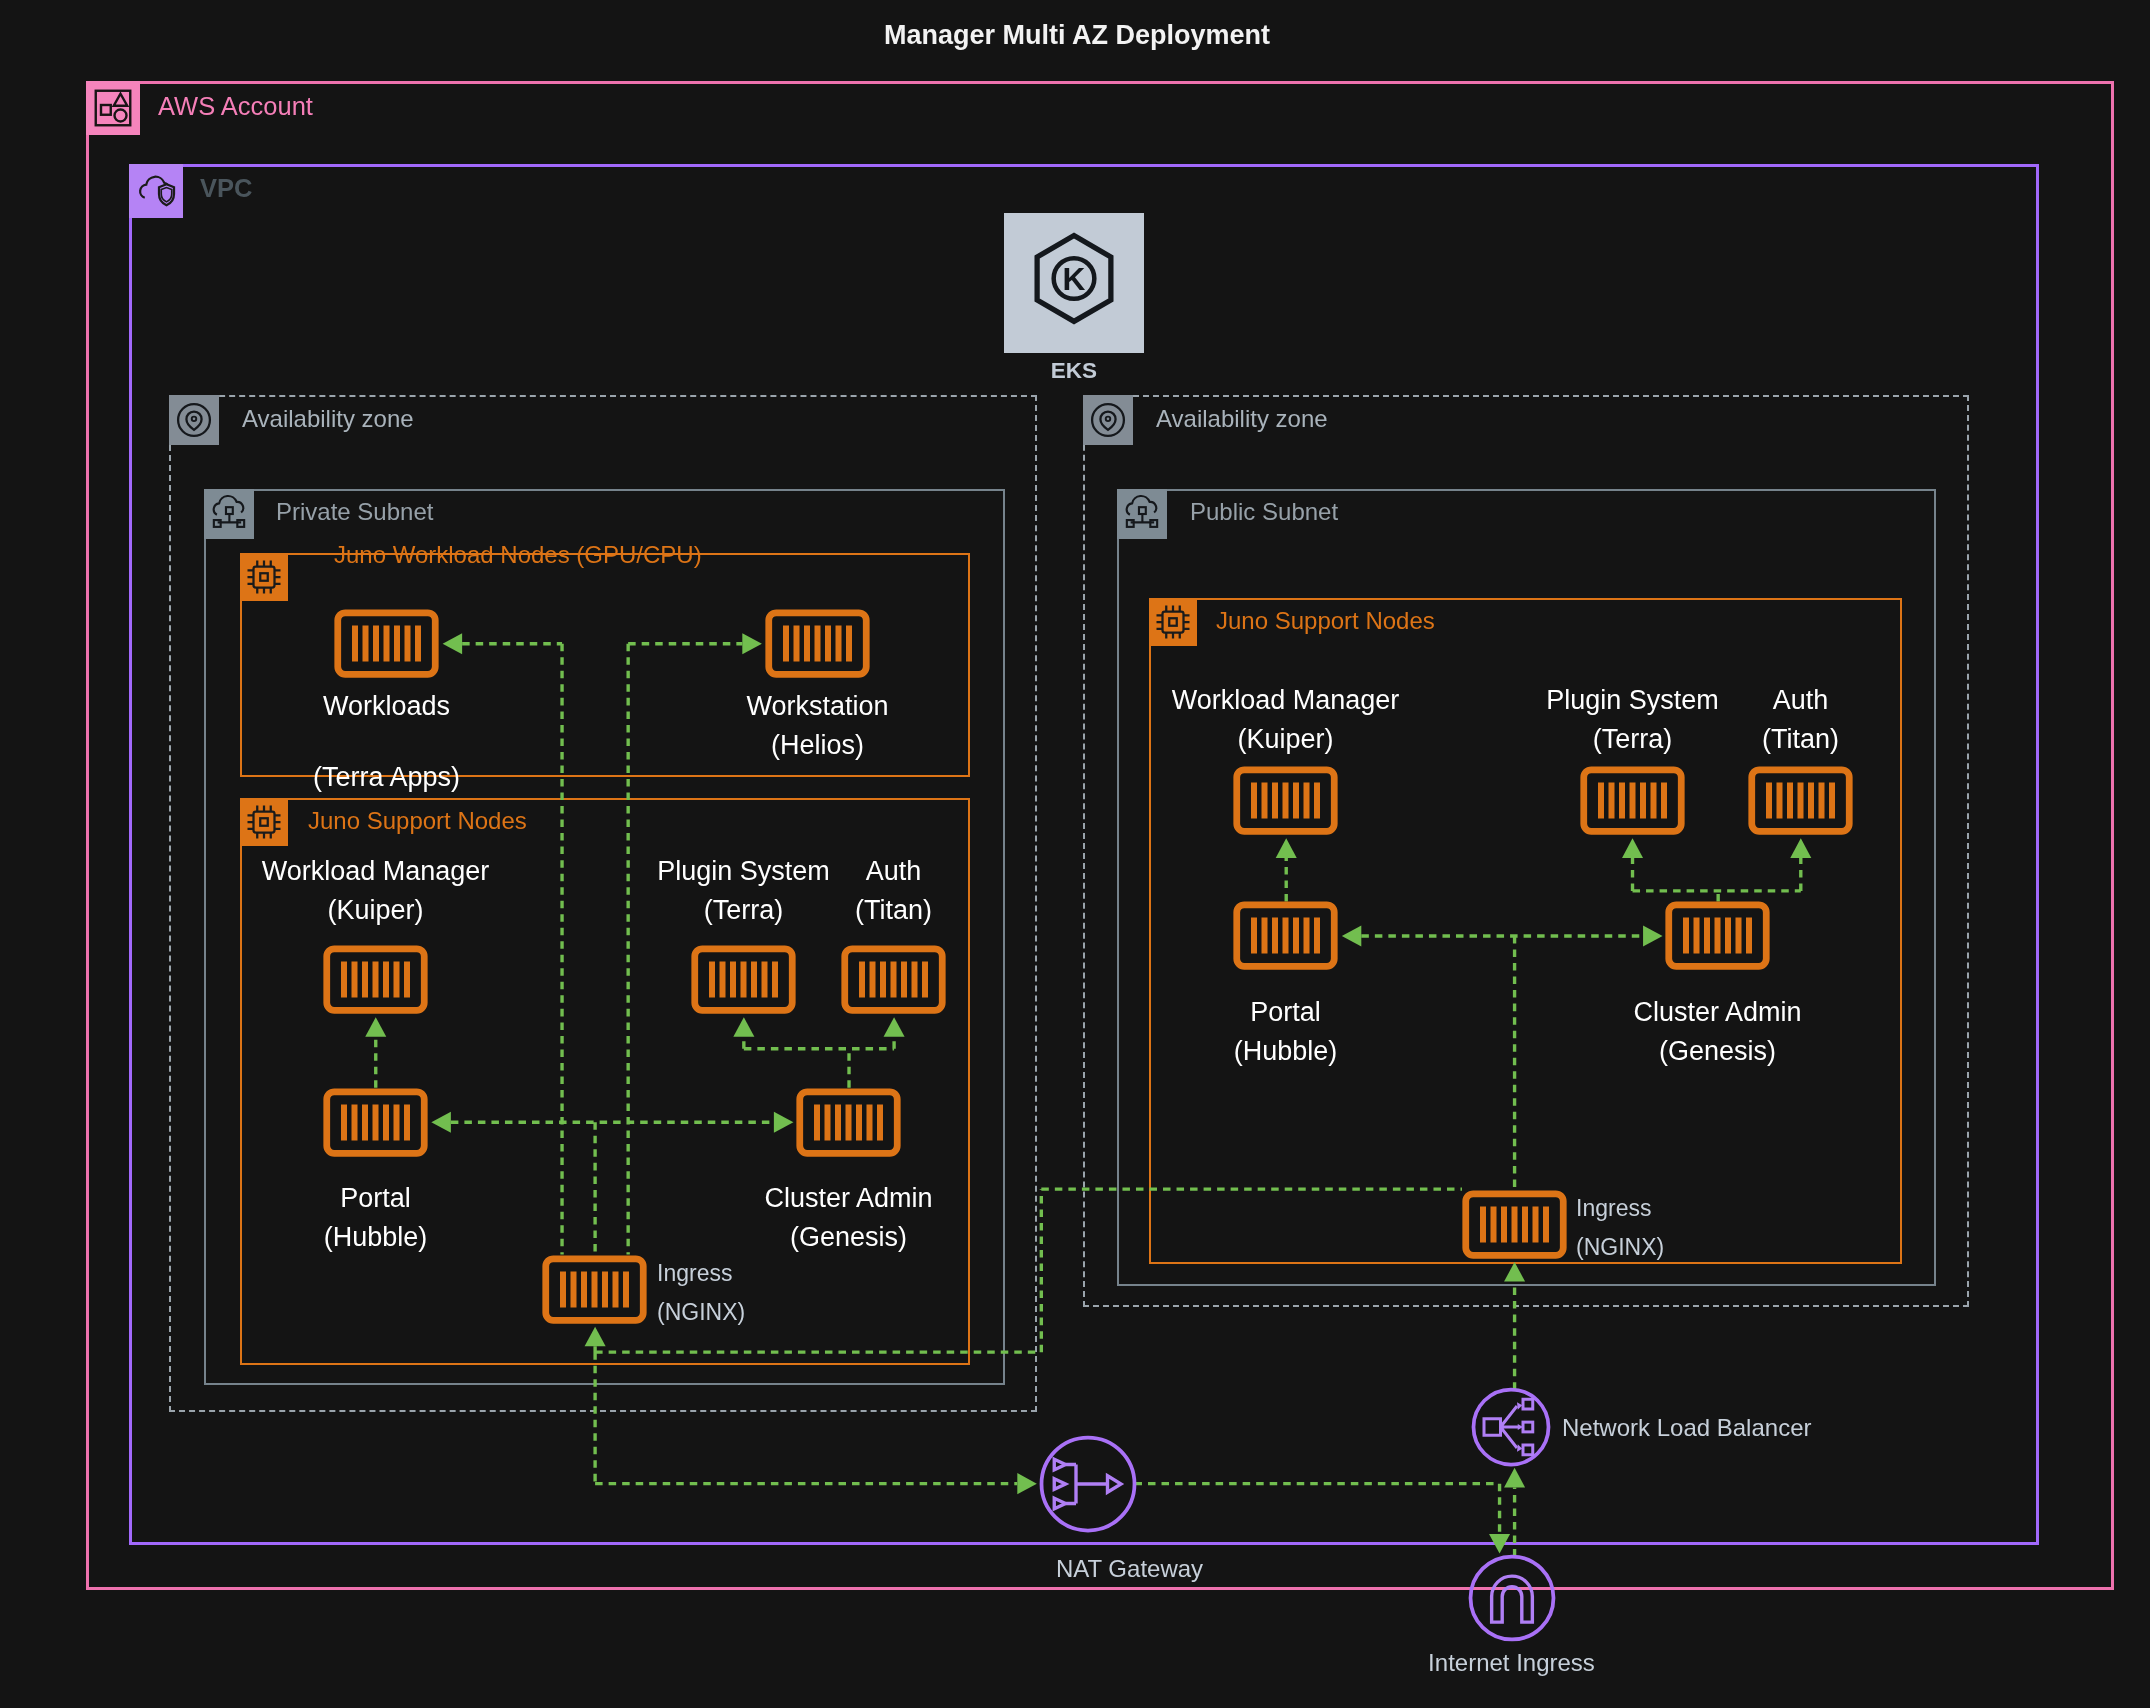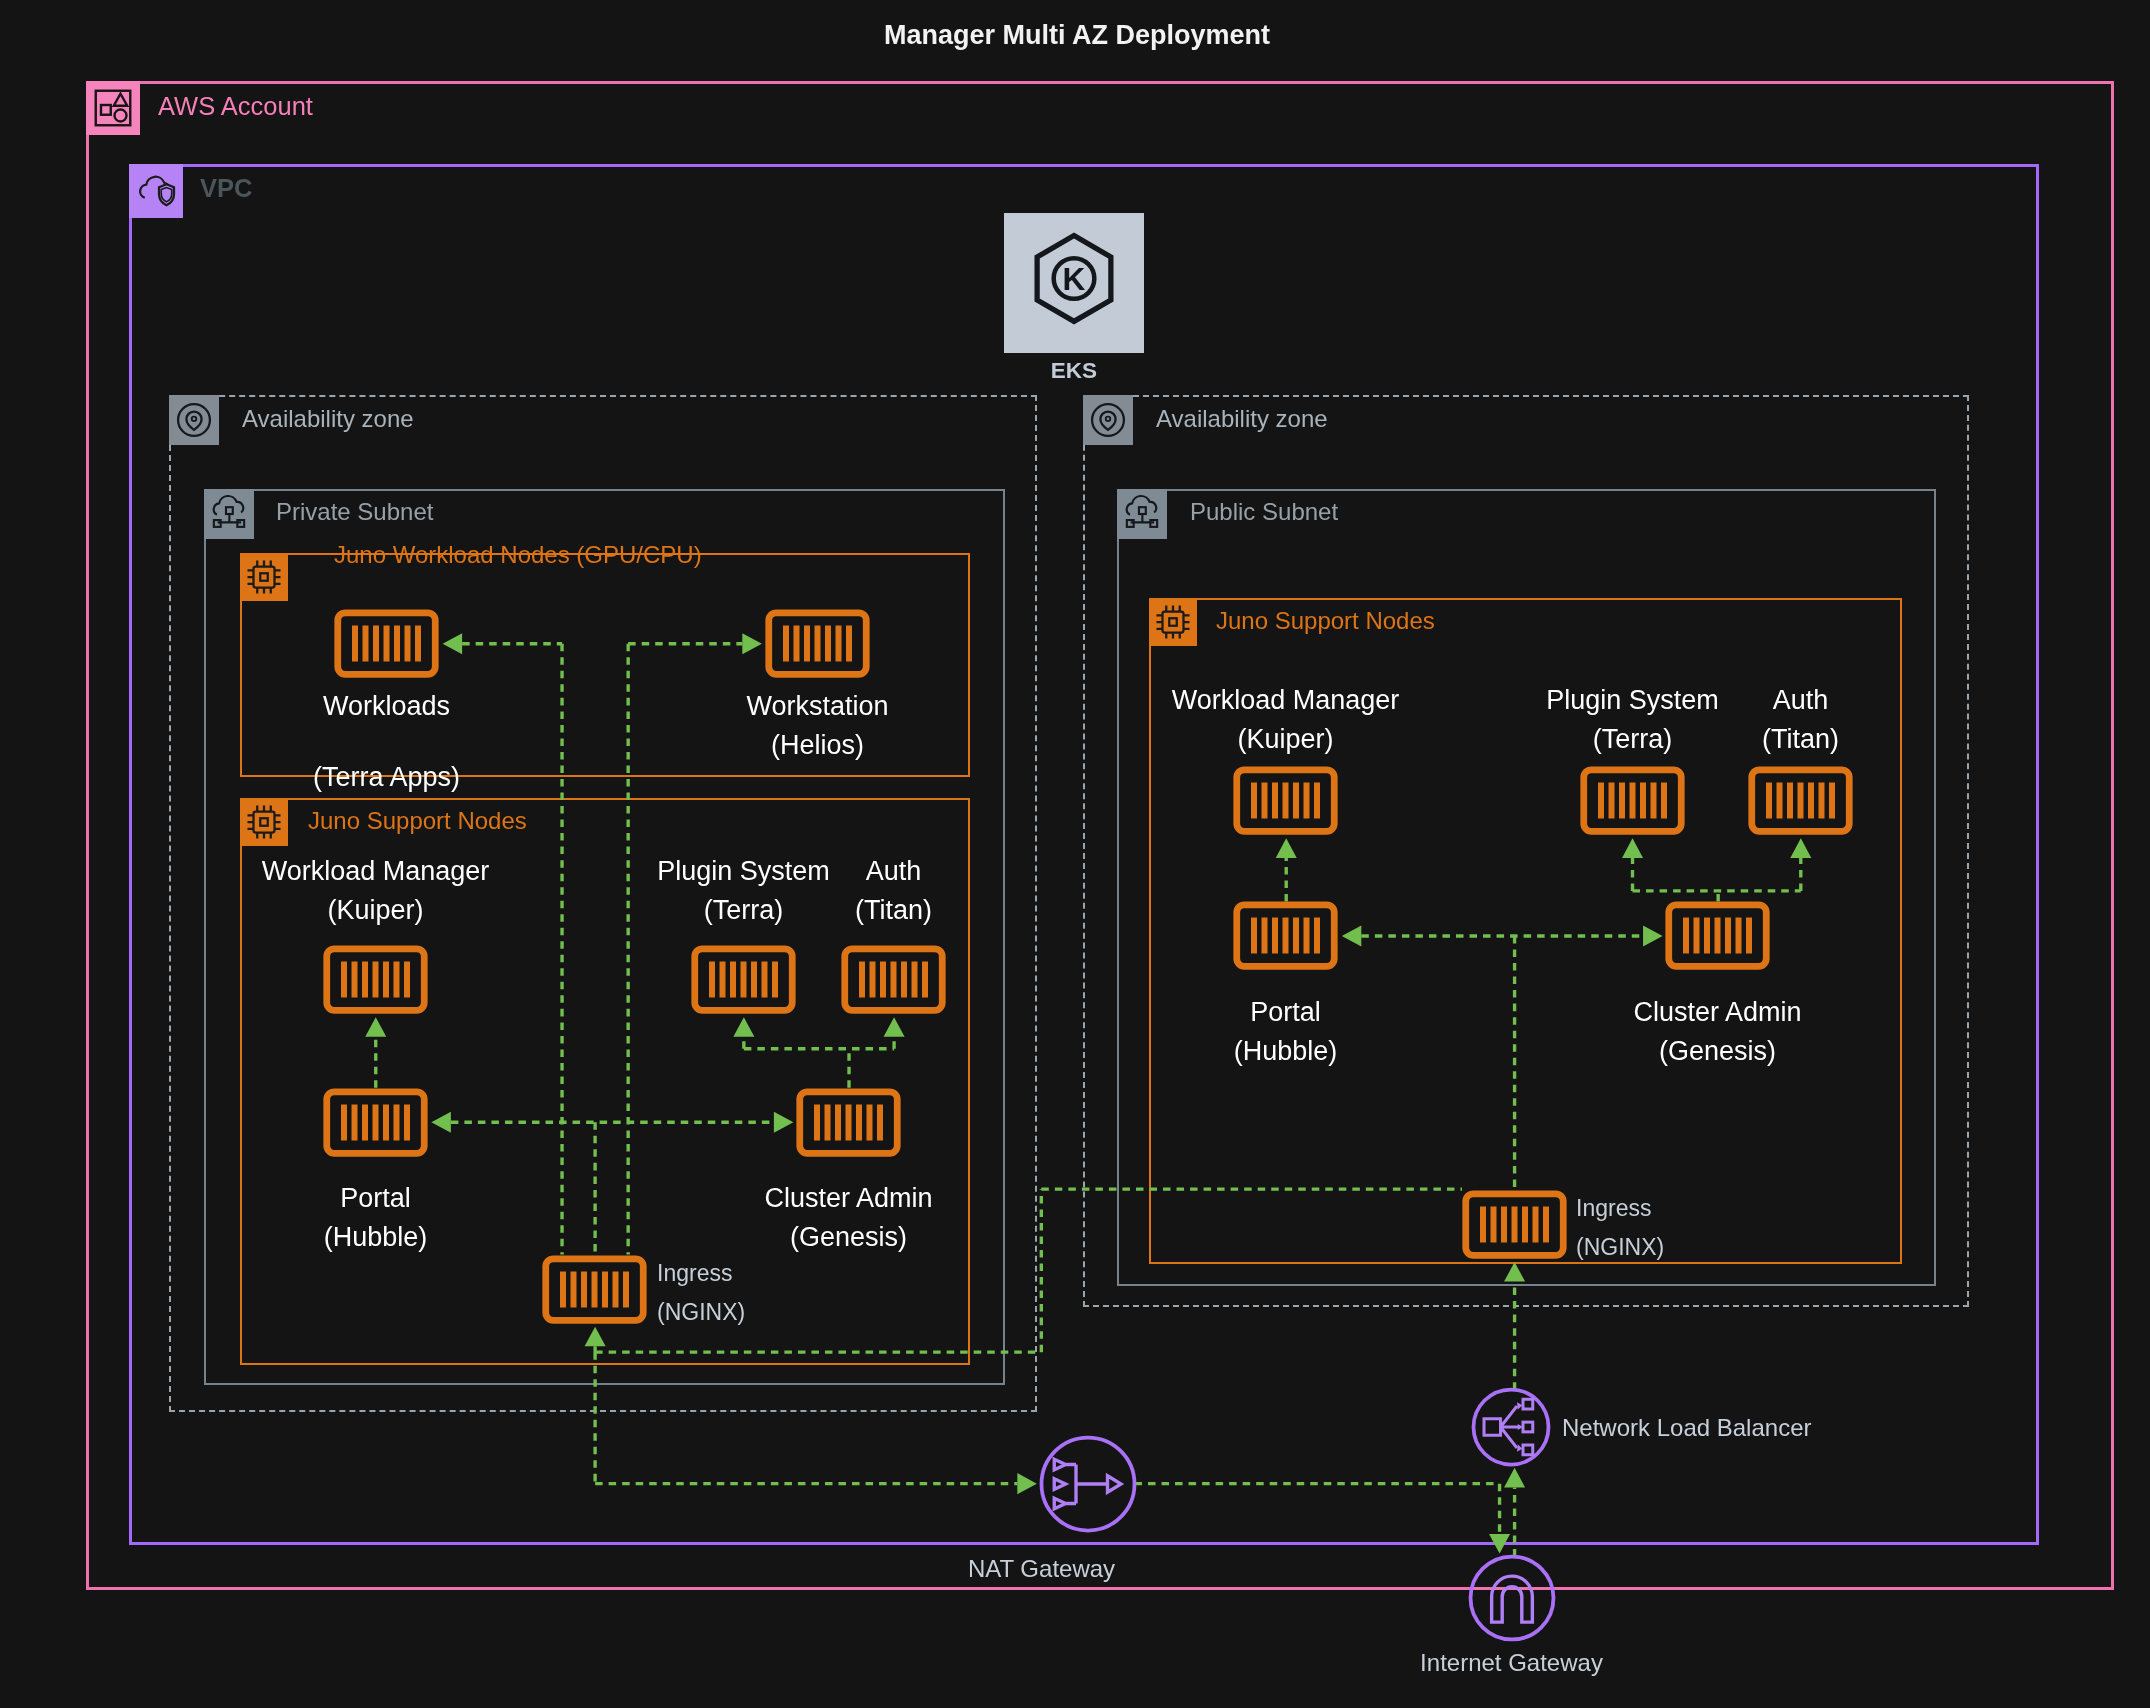--- a/index.html
+++ b/index.html
@@ -318,18 +318,18 @@
   <div class="lbl t-node" style="left:1505px;top:725px;">(Terra)</div>
   <div class="lbl t-node" style="left:1673px;top:686px;">Auth</div>
   <div class="lbl t-node" style="left:1673px;top:725px;">(Titan)</div>
   <div class="lbl t-node" style="left:1158px;top:998px;">Portal</div>
   <div class="lbl t-node" style="left:1158px;top:1037px;">(Hubble)</div>
   <div class="lbl t-node" style="left:1590px;top:998px;">Cluster Admin</div>
   <div class="lbl t-node" style="left:1590px;top:1037px;">(Genesis)</div>
   <div class="lbl t-node-l" style="left:1576px;top:1196px;">Ingress</div>
   <div class="lbl t-node-l" style="left:1576px;top:1235px;">(NGINX)</div>
 
-  <div class="lbl t-gw" style="left:929px;top:1556px;width:225px;text-align:center;">NAT Gateway</div>
+  <div class="lbl t-gw" style="left:1017px;top:1556px;width:225px;text-align:center;">NAT Gateway</div>
   <div class="lbl t-gw" style="left:1562px;top:1415px;">Network Load Balancer</div>
-  <div class="lbl t-gw" style="left:1384px;top:1650px;width:255px;text-align:center;">Internet Gateway</div>
+  <div class="lbl t-gw" style="left:1384px;top:1650px;width:255px;text-align:center;">Internet Ingress</div>
 
 </div>
 
 
 </body></html>

